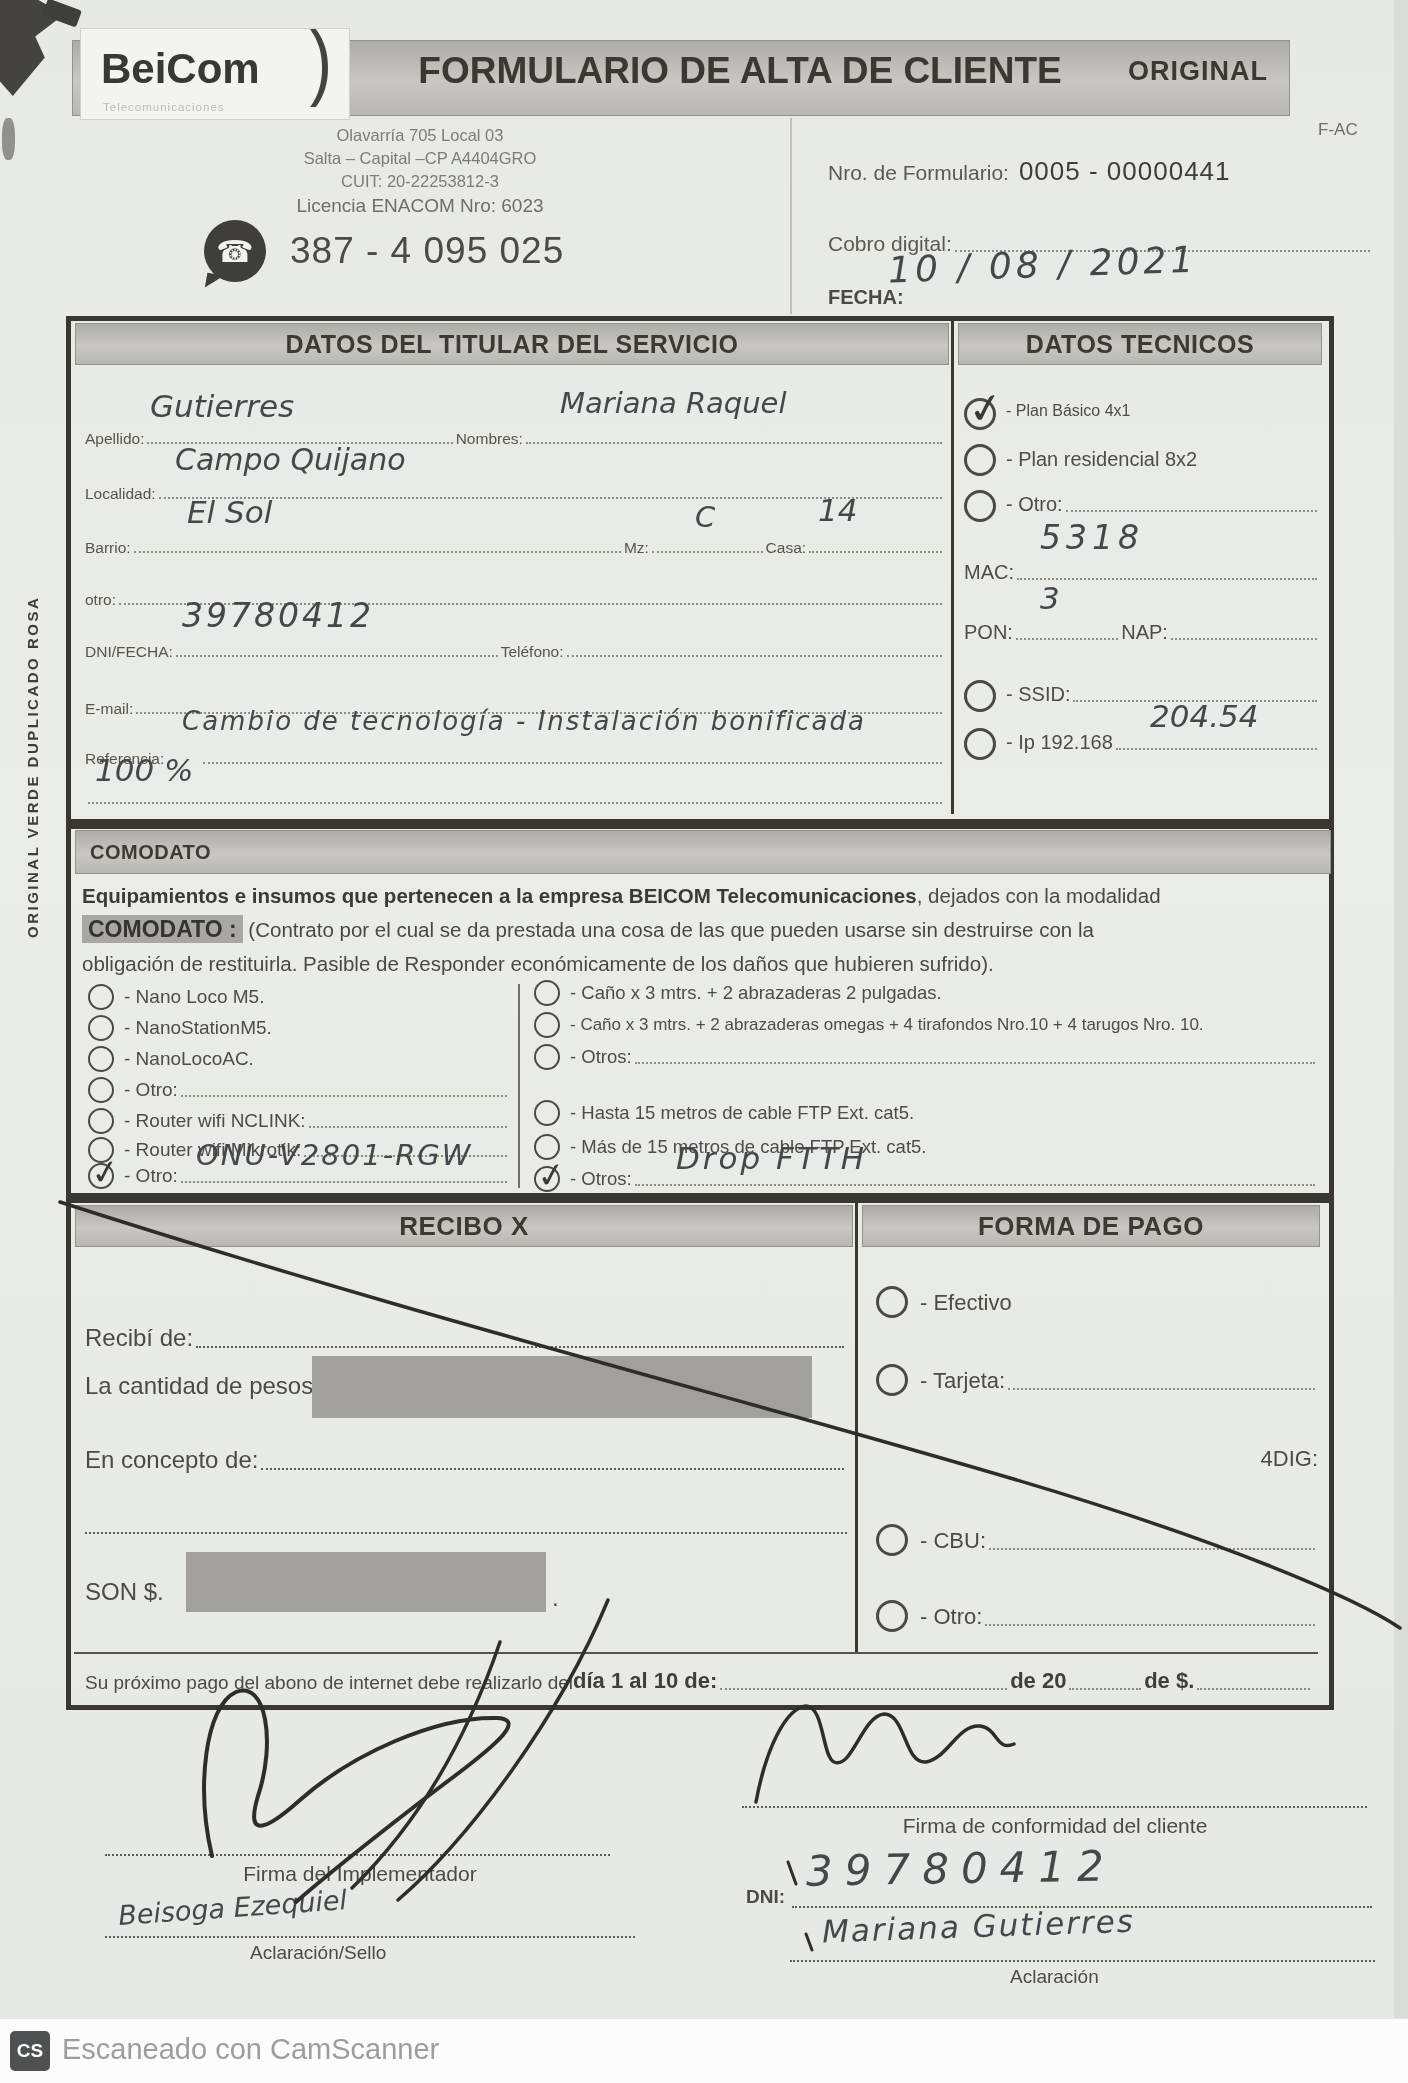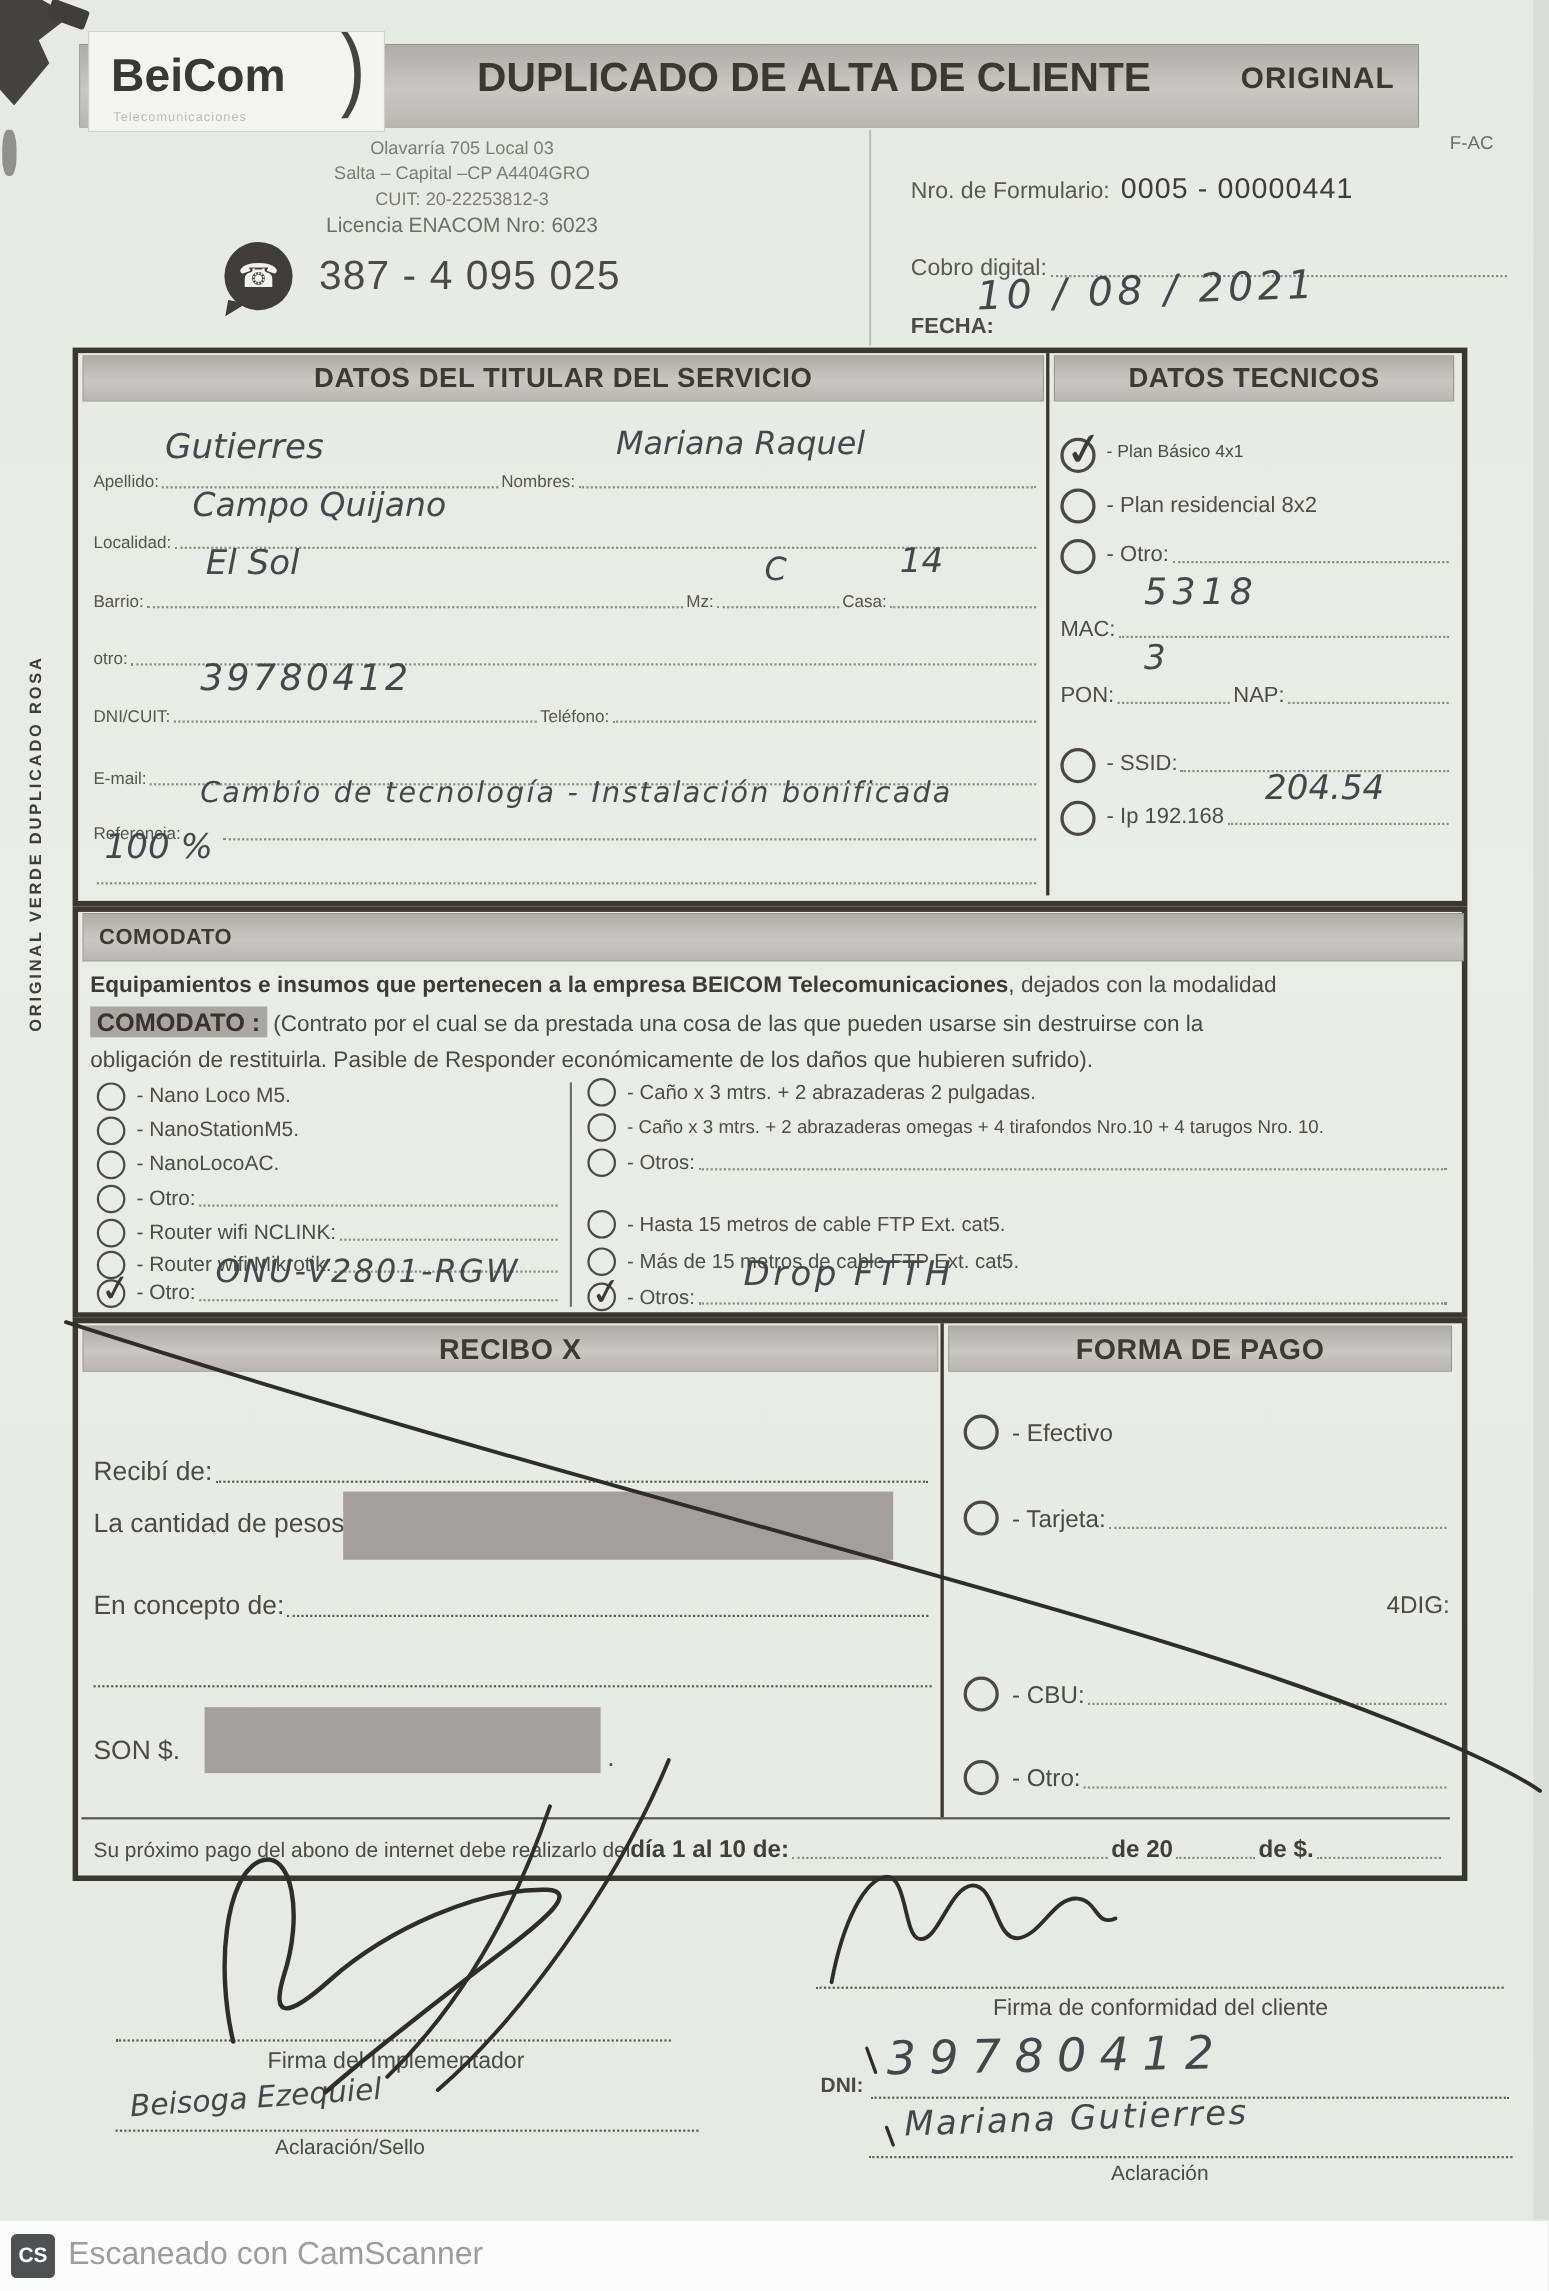--- a/index.html
+++ b/index.html
@@ -33,21 +33,21 @@
   <div class="abs" style="left:1394px;top:0;width:14px;height:2018px;background:#dadcd9;"></div>
 
   <div class="abs" style="left:24px;top:938px;transform:rotate(-90deg);transform-origin:0 0;font-size:15px;font-weight:bold;letter-spacing:2.5px;color:#3f3d39;white-space:nowrap;">ORIGINAL VERDE DUPLICADO ROSA</div>
 
   <div class="bar" style="left:72px;top:40px;width:1216px;height:74px;"></div>
   <div class="abs" style="left:80px;top:28px;width:268px;height:90px;background:#f3f4f2;border:1px solid #cfcfcc;">
     <span style="position:absolute;left:20px;top:16px;font-size:42px;font-weight:bold;color:#3a3835;">BeiCom</span>
     <span style="position:absolute;right:14px;top:-16px;font-size:84px;font-weight:300;color:#45433f;transform:scaleX(.8);">)</span>
     <span style="position:absolute;left:22px;bottom:6px;font-size:11.5px;color:#bdbbb6;letter-spacing:1px;">Telecomunicaciones</span>
   </div>
-  <div class="abs" style="left:360px;top:50px;width:760px;text-align:center;font-size:37px;font-weight:bold;color:#3b3834;">DUPLICADO DE ALTA DE CLIENTE</div>
+  <div class="abs" style="left:360px;top:50px;width:760px;text-align:center;font-size:37px;font-weight:bold;color:#3b3834;">FORMULARIO DE ALTA DE CLIENTE</div>
   <div class="abs" style="left:1128px;top:56px;font-size:27px;font-weight:bold;color:#3b3834;letter-spacing:1px;">ORIGINAL</div>
 
   <div class="abs" style="left:790px;top:118px;width:2px;height:196px;background:#c3c1be;"></div>
   <div class="abs" style="left:160px;top:124px;width:520px;text-align:center;">
     <div class="smalltxt">Olavarría 705 Local 03</div>
     <div class="smalltxt">Salta – Capital –CP A4404GRO</div>
     <div class="smalltxt">CUIT: 20-22253812-3</div>
     <div style="font-size:19px;line-height:26px;color:#6f6d69;">Licencia ENACOM Nro: 6023</div>
   </div>
   <div class="abs" style="left:204px;top:220px;width:62px;height:62px;border-radius:50%;background:#403e3b;display:flex;align-items:center;justify-content:center;">
@@ -103,21 +103,21 @@
   <div class="hw" style="left:155px;top:494px;font-size:31px;margin-left:32px;">El Sol</div>
   <div class="hw" style="left:695px;top:500px;font-size:29px;">C</div>
   <div class="hw" style="left:818px;top:492px;font-size:31px;">14</div>
 
   <div class="fr" style="left:85px;top:581px;width:860px;height:28px;">
     <span class="lab">otro:</span>
     <span class="dl"></span>
   </div>
 
   <div class="fr" style="left:85px;top:633px;width:860px;height:28px;">
-    <span class="lab">DNI/CUIT:</span>
+    <span class="lab">DNI/FECHA:</span>
     <span class="dl" style="flex:1.2;"></span>
     <span class="lab">Teléfono:</span>
     <span class="dl" style="flex:1.4;"></span>
   </div>
   <div class="hw" style="left:182px;top:596px;font-size:33px;letter-spacing:3px;">39780412</div>
 
   <div class="fr" style="left:85px;top:690px;width:860px;height:28px;">
     <span class="lab">E-mail:</span>
     <span class="dl"></span>
   </div>

